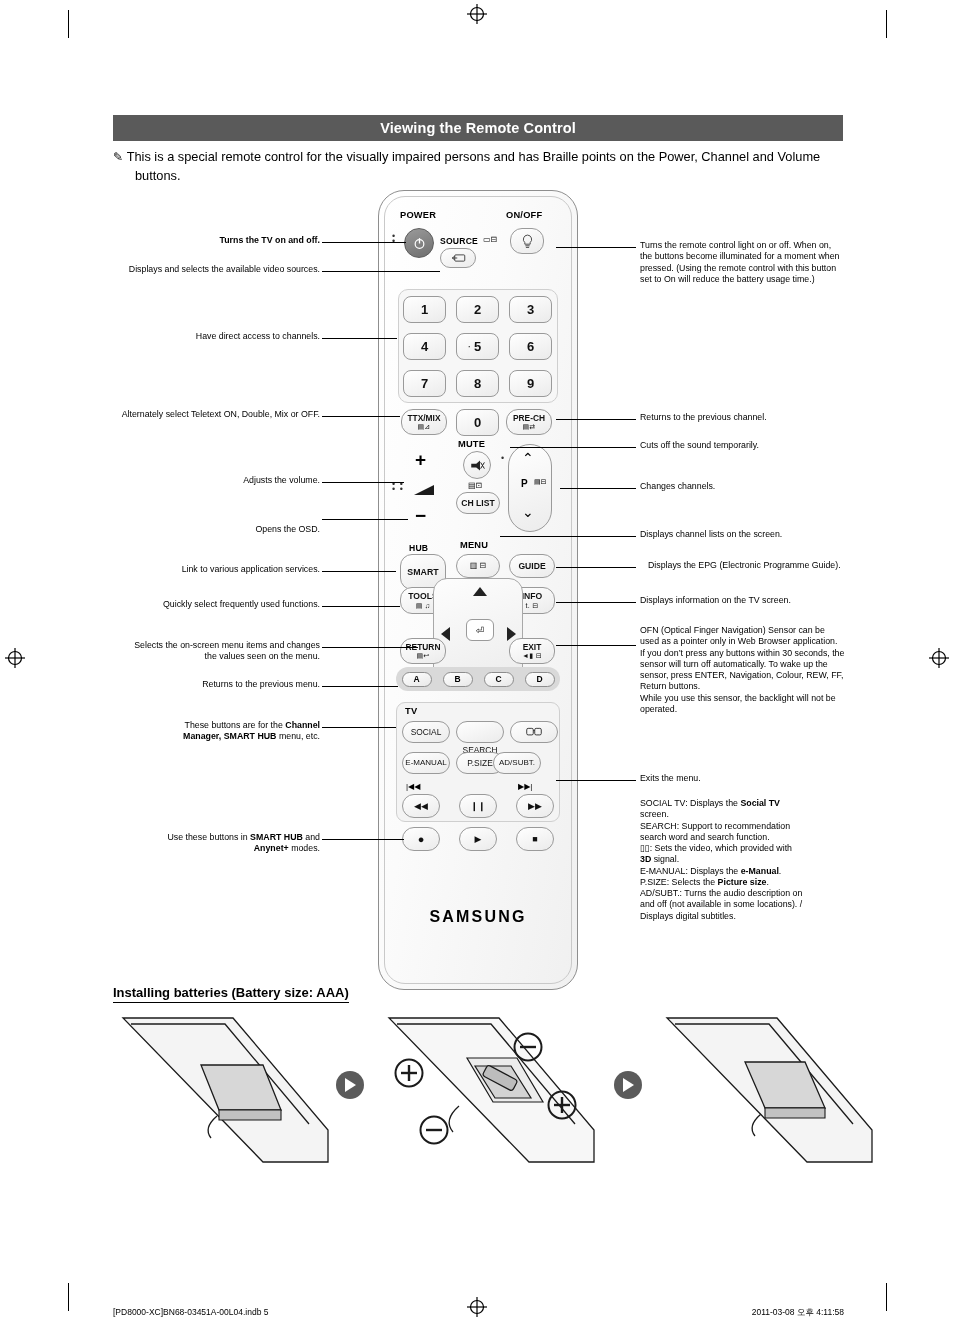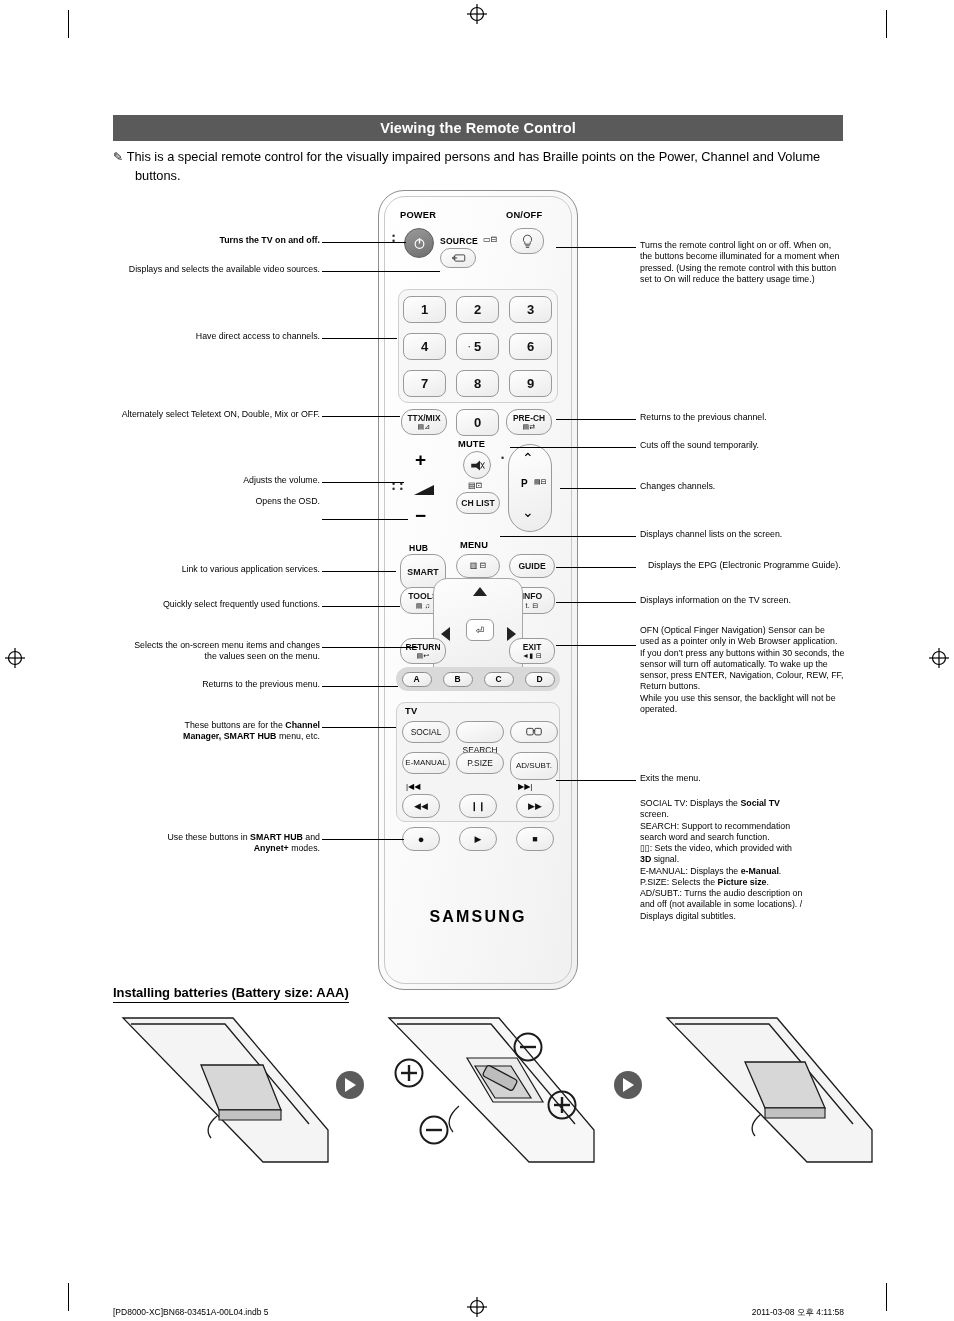--- a/index.html
+++ b/index.html
@@ -332,21 +332,21 @@
           <line x1="10" y1="6" x2="12" y2="6" stroke="#333" stroke-width="1.3"></line>
         </svg>
     </div>
 
     <div class="btn pill" style="left:24px;top:562px;width:48px;height:22px;">
       <span style="font-size:8px;">E-MANUAL</span>
     </div>
     <div class="btn pill" style="left:78px;top:562px;width:48px;height:22px;">
       <span style="font-size:8.4px;">P.SIZE</span>
     </div>
-    <div class="btn pill" style="left:132px;top:562px;width:48px;height:28px;">
+    <div class="btn pill" style="left:115px;top:562px;width:48px;height:22px;">
       <span style="font-size:8px;">AD/SUBT.</span>
     </div>
 
     <div style="position:absolute;left:28px;top:592px;font-size:8px;">|◀◀</div>
     <div style="position:absolute;left:140px;top:592px;font-size:8px;">▶▶|</div>
 
     <div class="btn round" style="left:24px;top:604px;width:38px;height:24px;border-radius:12px;">
       <span style="font-size:9px;">◀◀</span>
     </div>
     <div class="btn round" style="left:81px;top:604px;width:38px;height:24px;border-radius:12px;">
@@ -376,21 +376,21 @@
 
   <div class="callout left" style="left:150px;top:331px;width:170px;">Have direct access to channels.</div>
   <div class="ln" style="left:322px;top:338px;width:75px;"></div>
 
   <div class="callout left" style="left:118px;top:409px;width:202px;">Alternately select Teletext ON, Double, Mix or OFF.</div>
   <div class="ln" style="left:322px;top:416px;width:78px;"></div>
 
   <div class="callout left" style="left:150px;top:475px;width:170px;">Adjusts the volume.</div>
   <div class="ln" style="left:322px;top:482px;width:82px;"></div>
 
-  <div class="callout left" style="left:150px;top:496px;width:170px;">Opens the OSD.</div>
+  <div class="callout left" style="left:150px;top:524px;width:170px;">Opens the OSD.</div>
   <div class="ln" style="left:322px;top:519px;width:86px;"></div>
 
   <div class="callout left" style="left:130px;top:564px;width:190px;">Link to various application services.</div>
   <div class="ln" style="left:322px;top:571px;width:74px;"></div>
 
   <div class="callout left" style="left:112px;top:599px;width:208px;">Quickly select frequently used functions.</div>
   <div class="ln" style="left:322px;top:606px;width:78px;"></div>
 
   <div class="callout left" style="left:120px;top:640px;width:200px;">Selects the on-screen menu items and changes the values seen on the menu.</div>
   <div class="ln" style="left:322px;top:647px;width:96px;"></div>

